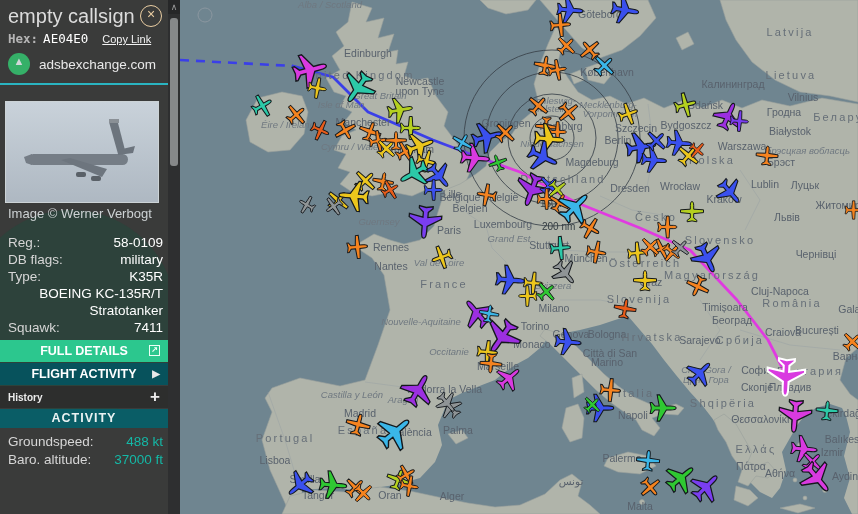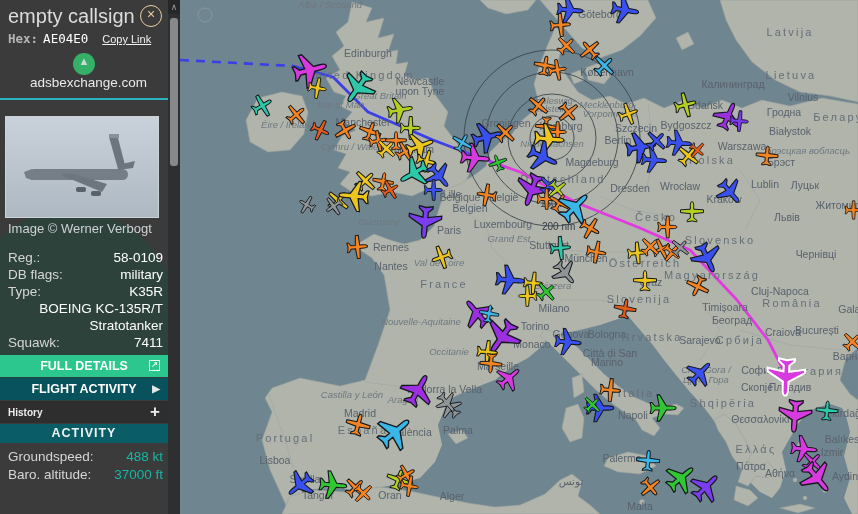--- a/index.html
+++ b/index.html
@@ -20,21 +20,21 @@
   #sb-content{position:absolute;left:0;top:0;width:168px;height:514px;overflow:hidden;}
   #watermark{position:absolute;left:-34px;top:210px;width:210px;height:210px;border-radius:50%;background:#23483d;opacity:.55;}
   .sb-inner{position:relative;z-index:2;}
   #sb-title-row{display:flex;align-items:flex-start;justify-content:space-between;padding:5px 6px 0 8px;}
   #sb-title{font-size:20px;color:#dcdcdc;}
   #close-btn{width:20px;height:20px;border:1.5px solid #e9cda2;border-radius:50%;color:#e9cda2;font-size:14px;line-height:17px;text-align:center;cursor:pointer;flex:0 0 auto;}
   #hex-row{padding:3px 8px 0 8px;font-size:12.5px;display:flex;align-items:baseline;}
   #hex-label{color:#b5b5b5;font-family:"DejaVu Sans Mono",monospace;font-weight:bold;}
   #hex-value{color:#fff;font-family:"DejaVu Sans Mono",monospace;margin-left:5px;}
   #copy-link{color:#f2f2f2;text-decoration:underline;margin-left:14px;font-size:11px;cursor:pointer;}
-  #brand-row{display:flex;align-items:center;padding:7px 8px 8px 8px;flex-direction:column;}
+  #brand-row{display:flex;align-items:center;padding:7px 8px 8px 8px;}
   #brand-logo{width:22px;height:22px;border-radius:50%;background:#35b068;position:relative;flex:0 0 auto;}
   #brand-logo:before{content:"▲";position:absolute;left:0;top:2px;width:22px;text-align:center;font-size:11px;color:#d2d7da;}
   #brand-name{margin-left:9px;font-size:13.5px;color:#e9e9e9;}
   #divider{height:2px;background:#2ab4c1;}
   #photo-box{position:relative;margin:16px 0 0 5px;width:152px;height:100px;border:1px solid #ccd3d6;background:linear-gradient(#c9d2da,#aeb8c2);}
   #photo-credit{padding:3px 0 0 8px;font-size:13px;color:#cdd2d4;}
   #info-table{padding:13px 5px 0 8px;}
   .inforow{display:flex;justify-content:space-between;font-size:13.5px;line-height:17px;}
   .inforow .lab{color:#d6d6d6;}
   .inforow .val{color:#fff;text-align:right;flex:1;}

